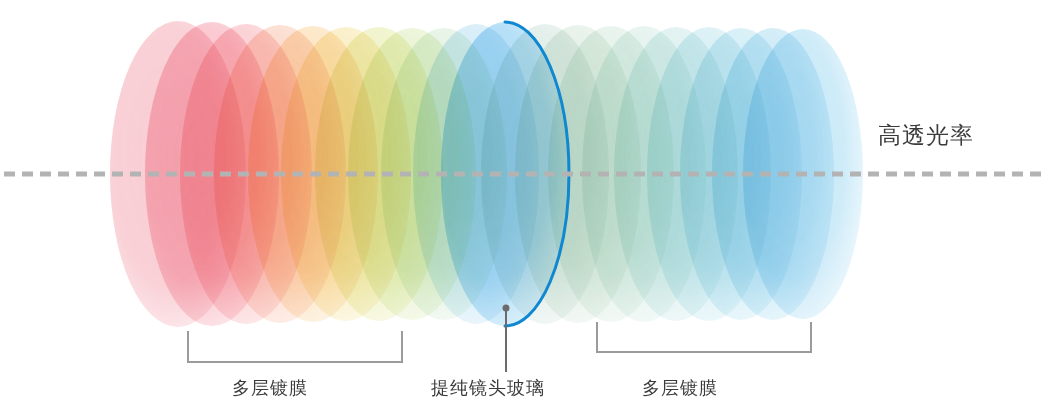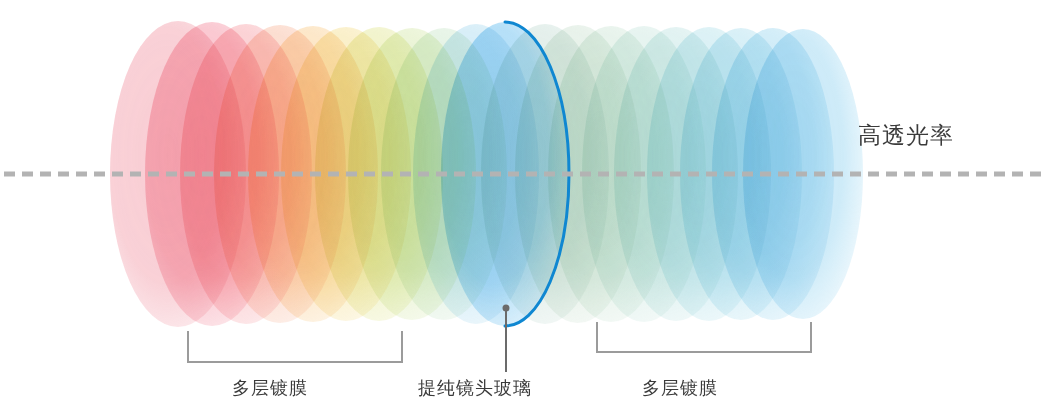--- a/index.html
+++ b/index.html
@@ -32,23 +32,23 @@
   .label {
     position: absolute;
     color: #3b3b3b;
     font-size: 18px;
     line-height: 26px;
     letter-spacing: 1px;
     white-space: nowrap;
     font-family: "Liberation Sans", "DejaVu Sans", sans-serif;
   }
   .label-coating-left  { left: 232px; top: 375px; }
-  .label-glass         { left: 418px; top: 375px; }
+  .label-glass         { left: 431px; top: 375px; }
   .label-coating-right { left: 642px; top: 375px; }
-  .label-transmittance { left: 858px; top: 122px; font-size: 23px; }
+  .label-transmittance { left: 878px; top: 122px; font-size: 23px; }
 </style>
 </head>
 <body>
 
 <div id="stage">
 
   <svg class="layer" id="lens-svg" viewBox="0 0 1052 419" xmlns="http://www.w3.org/2000/svg">
       <defs>
         <radialGradient id="g0" cx="42%" cy="44%" r="72%">
           <stop offset="0%" stop-color="#f6b9c2" stop-opacity="1"></stop>

